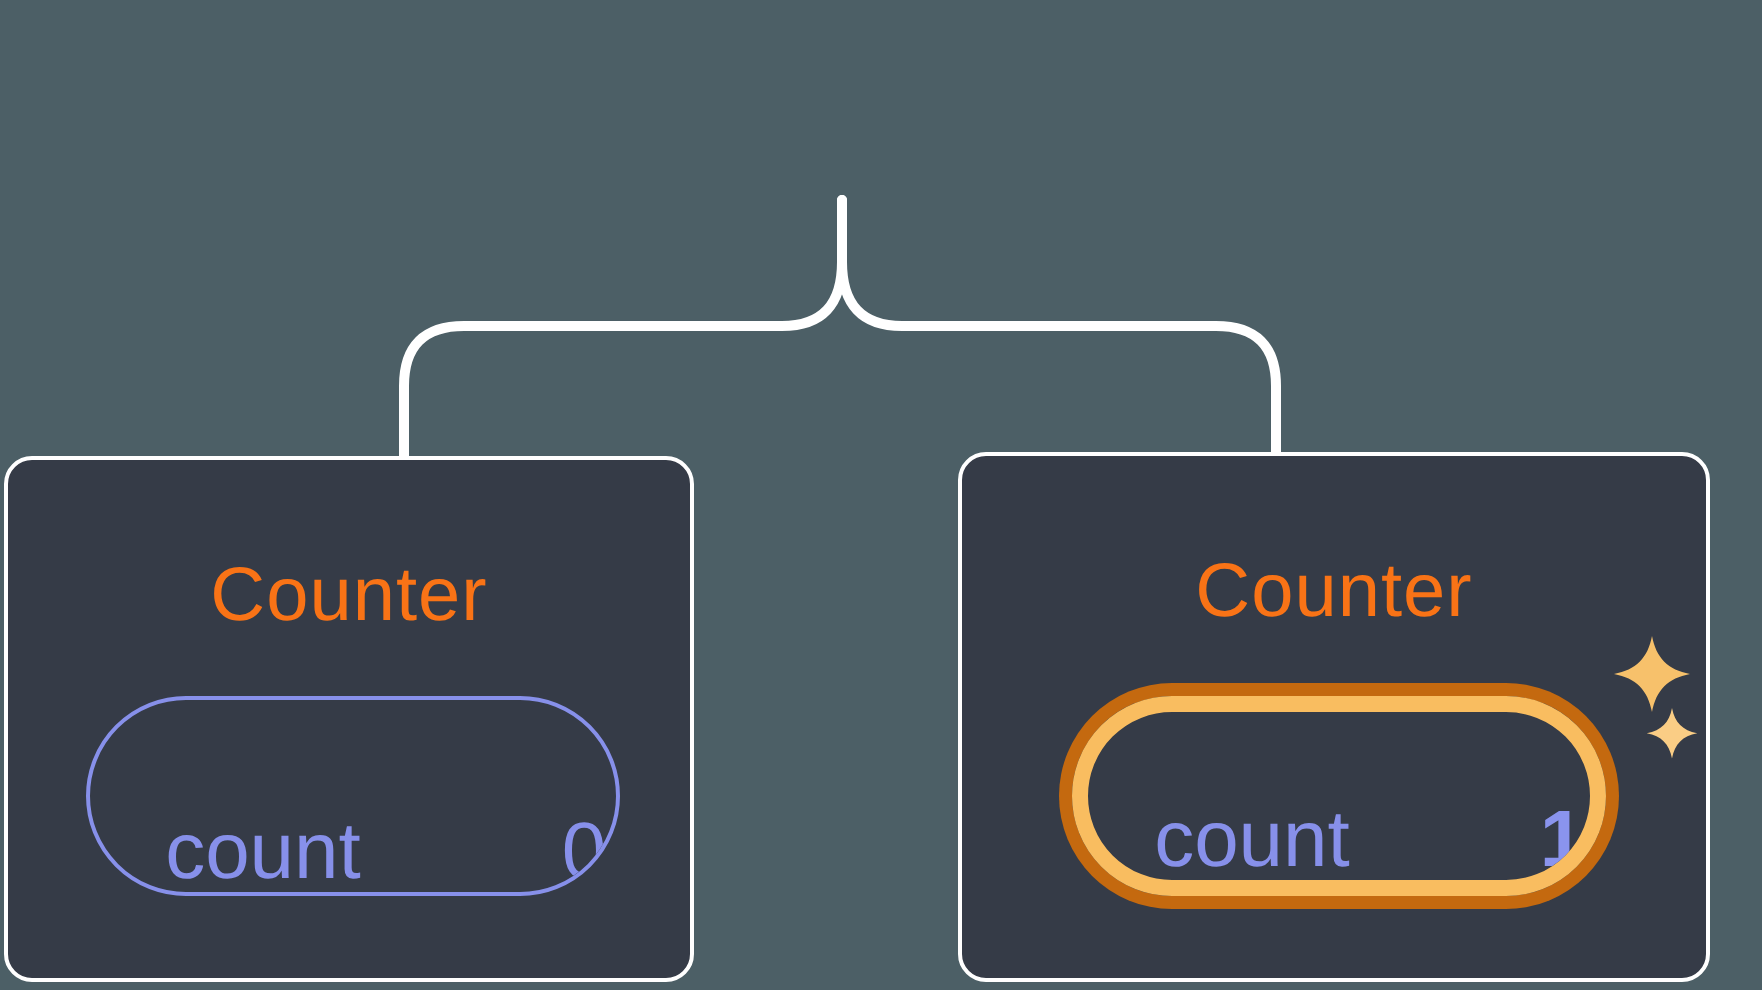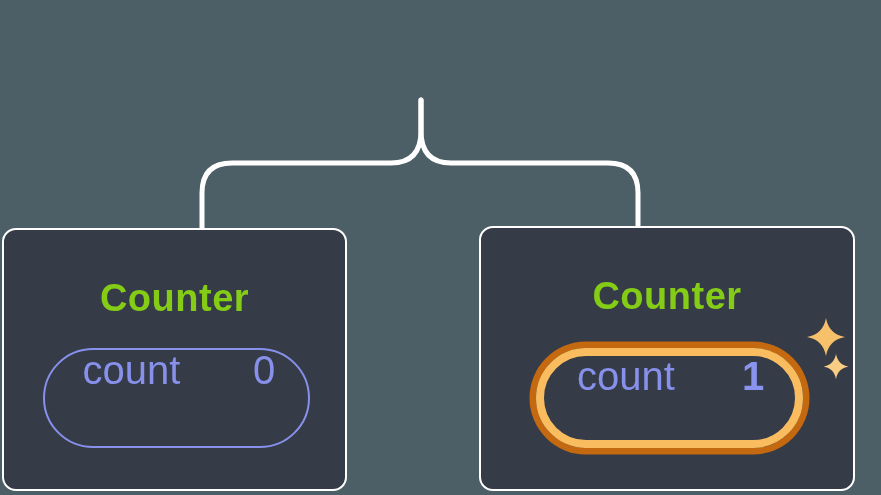--- a/index.html
+++ b/index.html
@@ -59,33 +59,33 @@
     top: 226px;
     width: 376px;
     height: 265px;
   }
   .card-title {
     position: absolute;
     left: 0;
     top: 48px;
     width: 100%;
     text-align: center;
-    color: #84cc16;
+    color: #f97316;
     font-size: 38px;
     line-height: 40px;
     letter-spacing: 0.5px;
-    font-weight: bold;
   }
   .pill {
     position: absolute;
     box-sizing: border-box;
     border-radius: 999px;
     display: flex;
-    align-items: flex-start;
+    align-items: flex-end;
     overflow: hidden;
+    gap: 28px;
   }
   .pill-plain {
     left: 39px;
     top: 118px;
     width: 267px;
     height: 100px;
     border: 2px solid #8790EA;
   }
   .pill-highlight {
     left: 55px;

